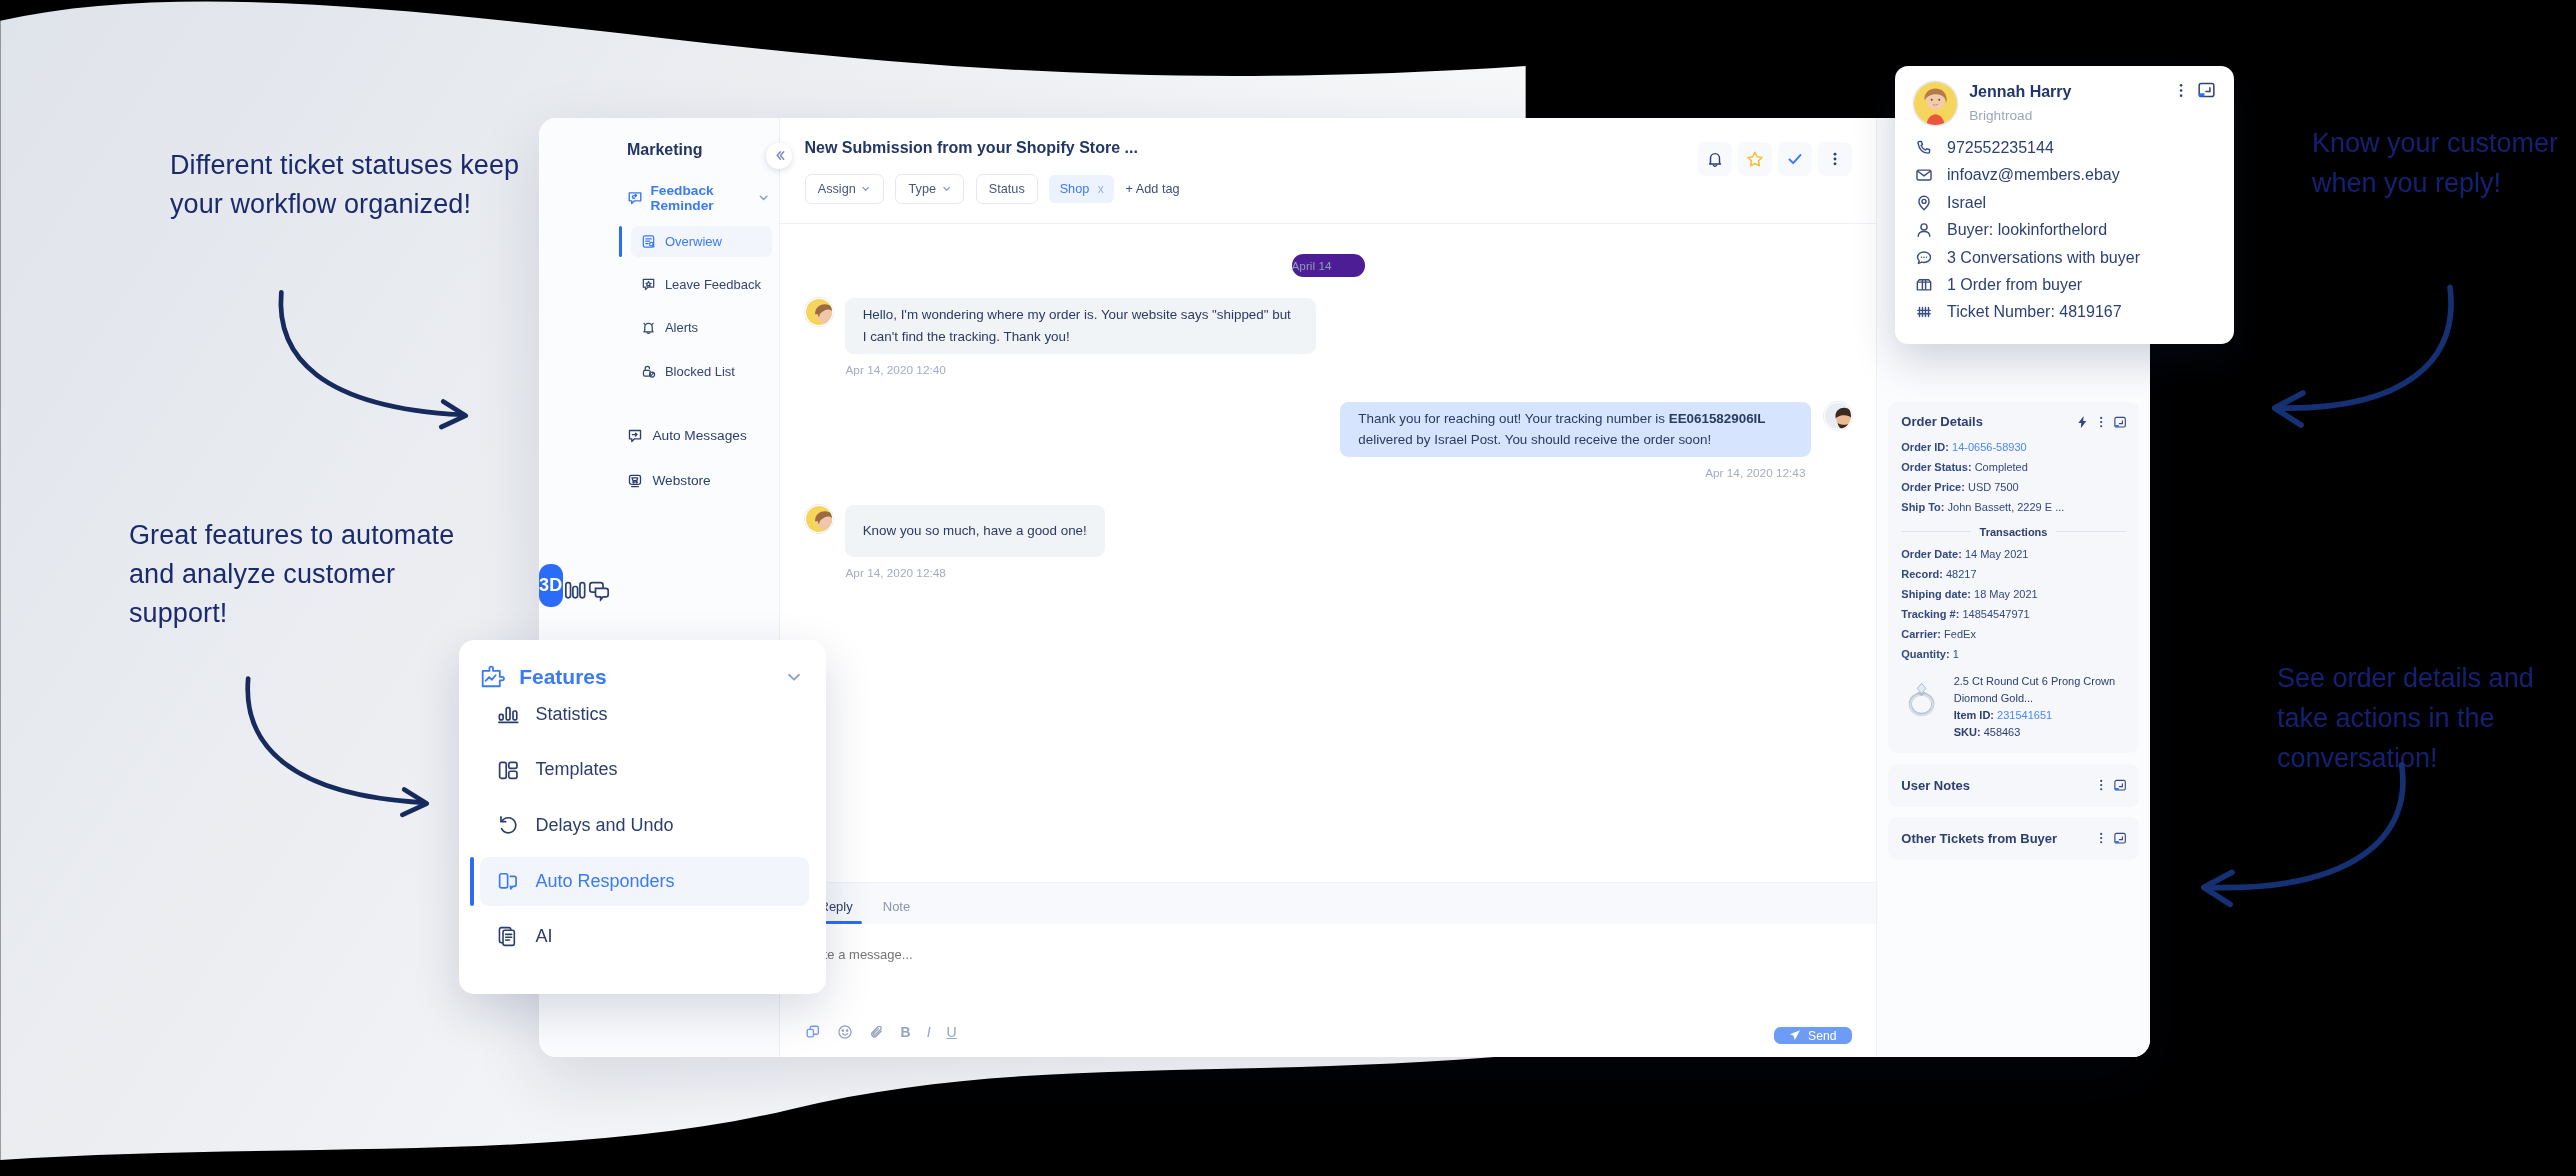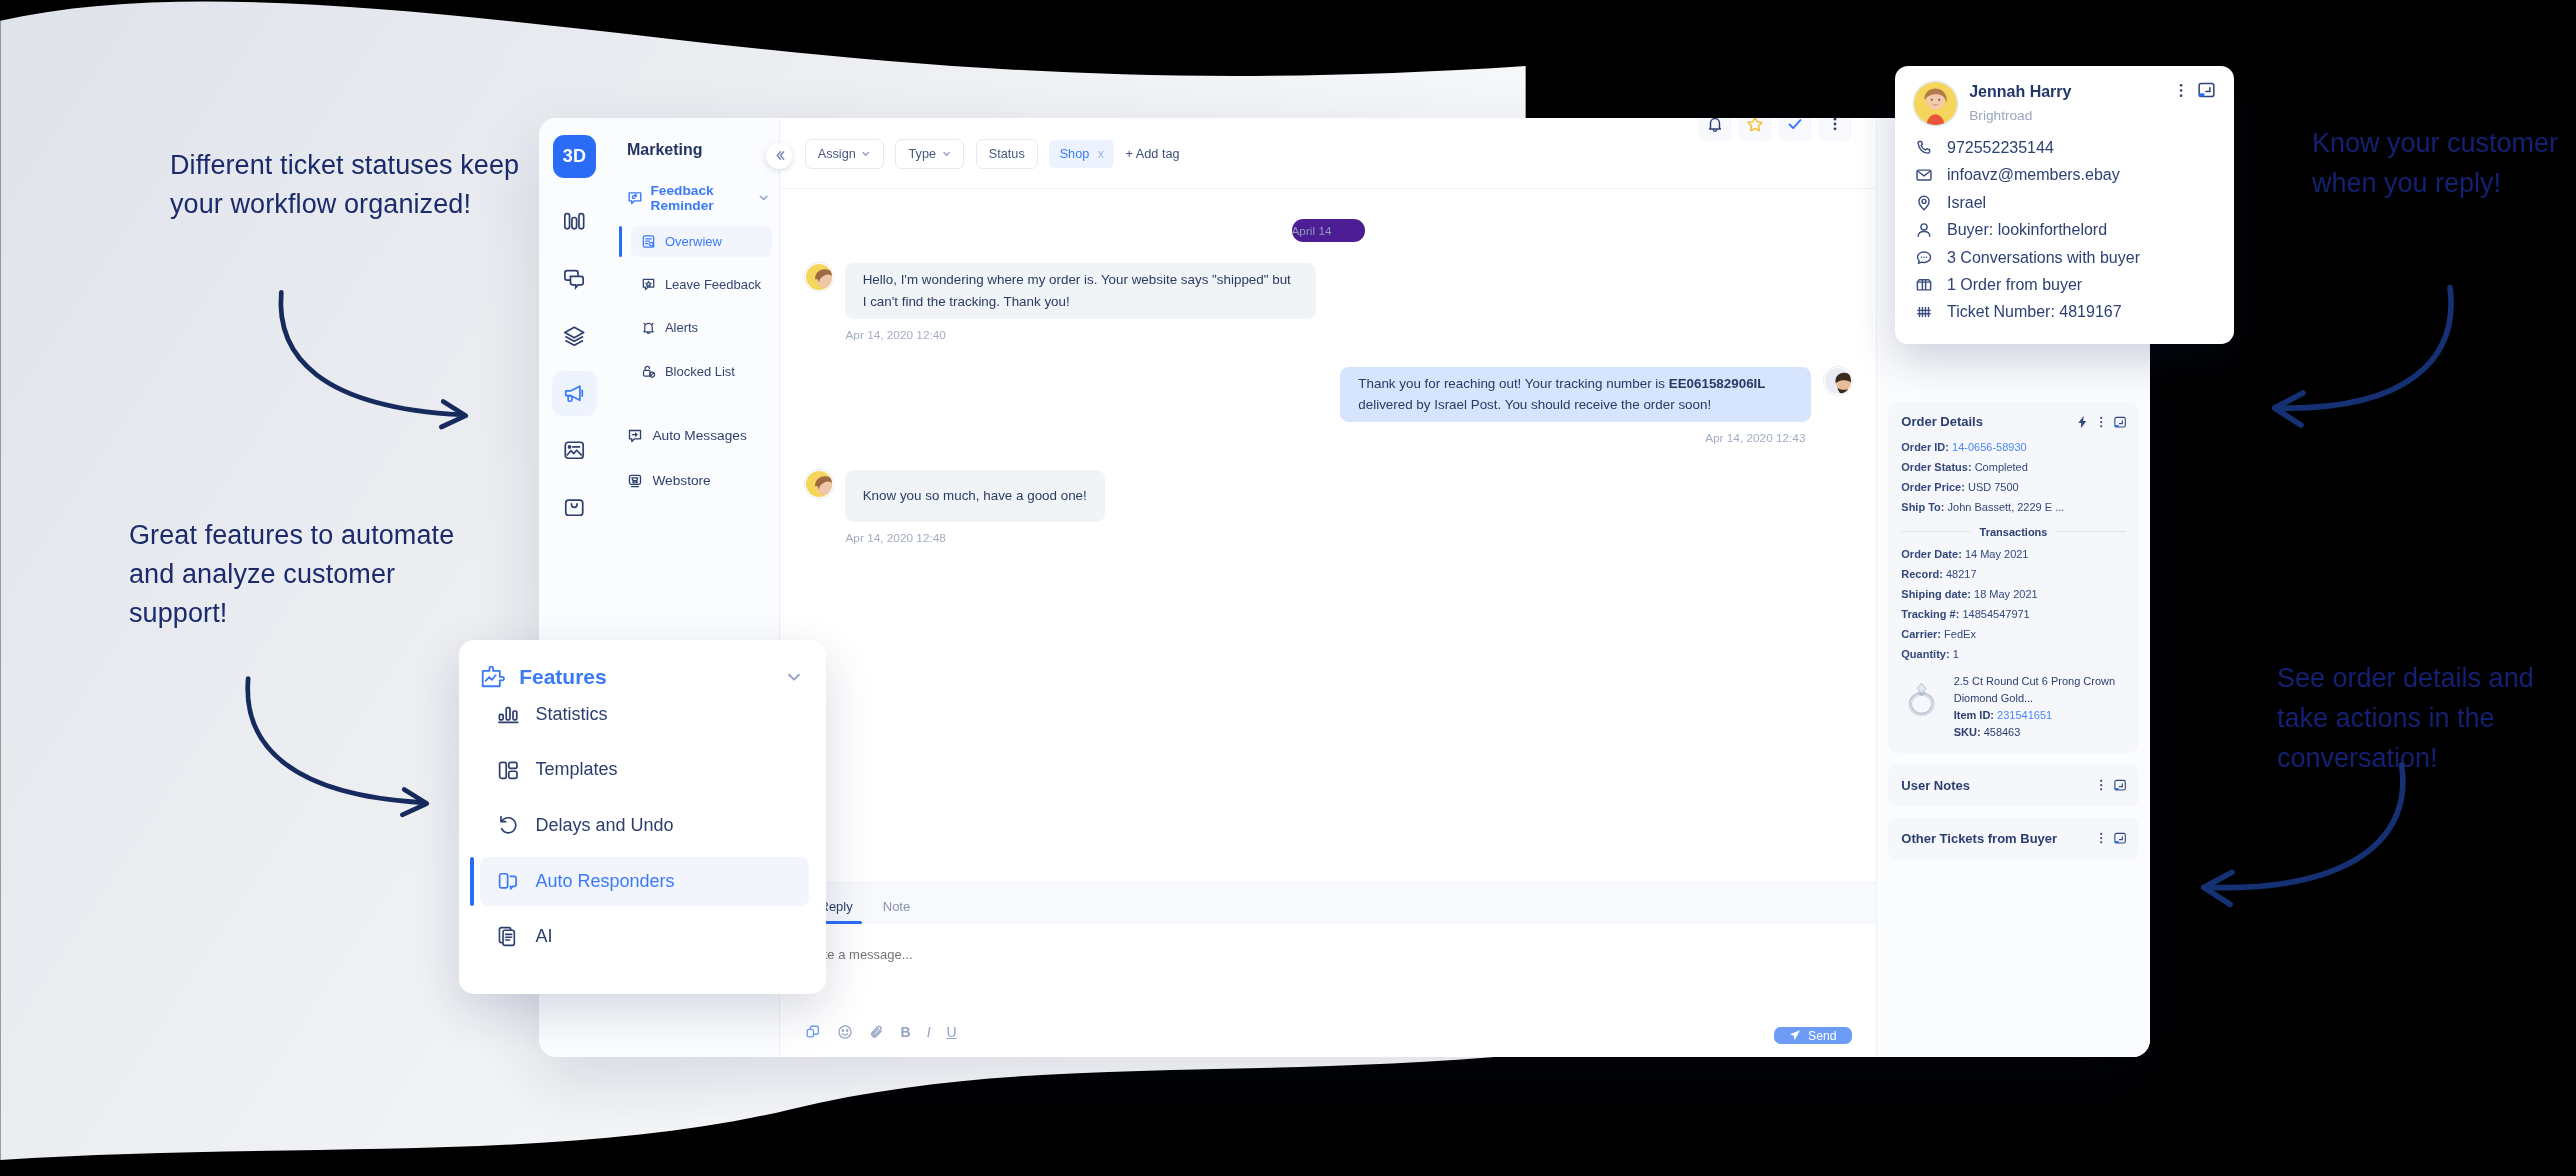--- a/index.html
+++ b/index.html
@@ -60,21 +60,21 @@
     z-index: 4;
     display: flex;
     overflow: hidden;
   }
 
   
   #icon-rail {
     width: 71px;
     background: #fbfcfe;
     display: flex;
-    flex-direction: column;
+    flex-direction: row;
     align-items: center;
     padding-top: 17px;
     flex: 0 0 71px;
     position: relative;
   }
   #logo-badge {
     width: 43px; height: 43px;
     background: #2b6cf6;
     border-radius: 11.3px;
     color: #fff;
@@ -601,20 +601,21 @@
             <circle cx="10.8" cy="10.4" r=".7" fill="#2c3e6b"></circle>
           <path d="M5.2 15.4h7.6" stroke-linecap="round"></path>
         </svg>
       </span>
       <span>Webstore</span>
     </div>
   </div>
 
   <div id="conv-col">
     <div id="conv-head">
+      <div id="conv-title">New Submission from your Shopify Store ...</div>
       <div id="conv-toolbar">
         <div class="chip">
           <span>Assign</span>
           <svg width="9.4" height="9.4" viewBox="0 0 10 10" fill="none" stroke="#8d9dbe" stroke-width="1.4" stroke-linecap="round" stroke-linejoin="round">
               <path d="M2 3.6L5 6.6l3-3"></path>
             </svg>
         </div>
         <div class="chip">
           <span>Type</span>
           <svg width="9.4" height="9.4" viewBox="0 0 10 10" fill="none" stroke="#8d9dbe" stroke-width="1.4" stroke-linecap="round" stroke-linejoin="round">

